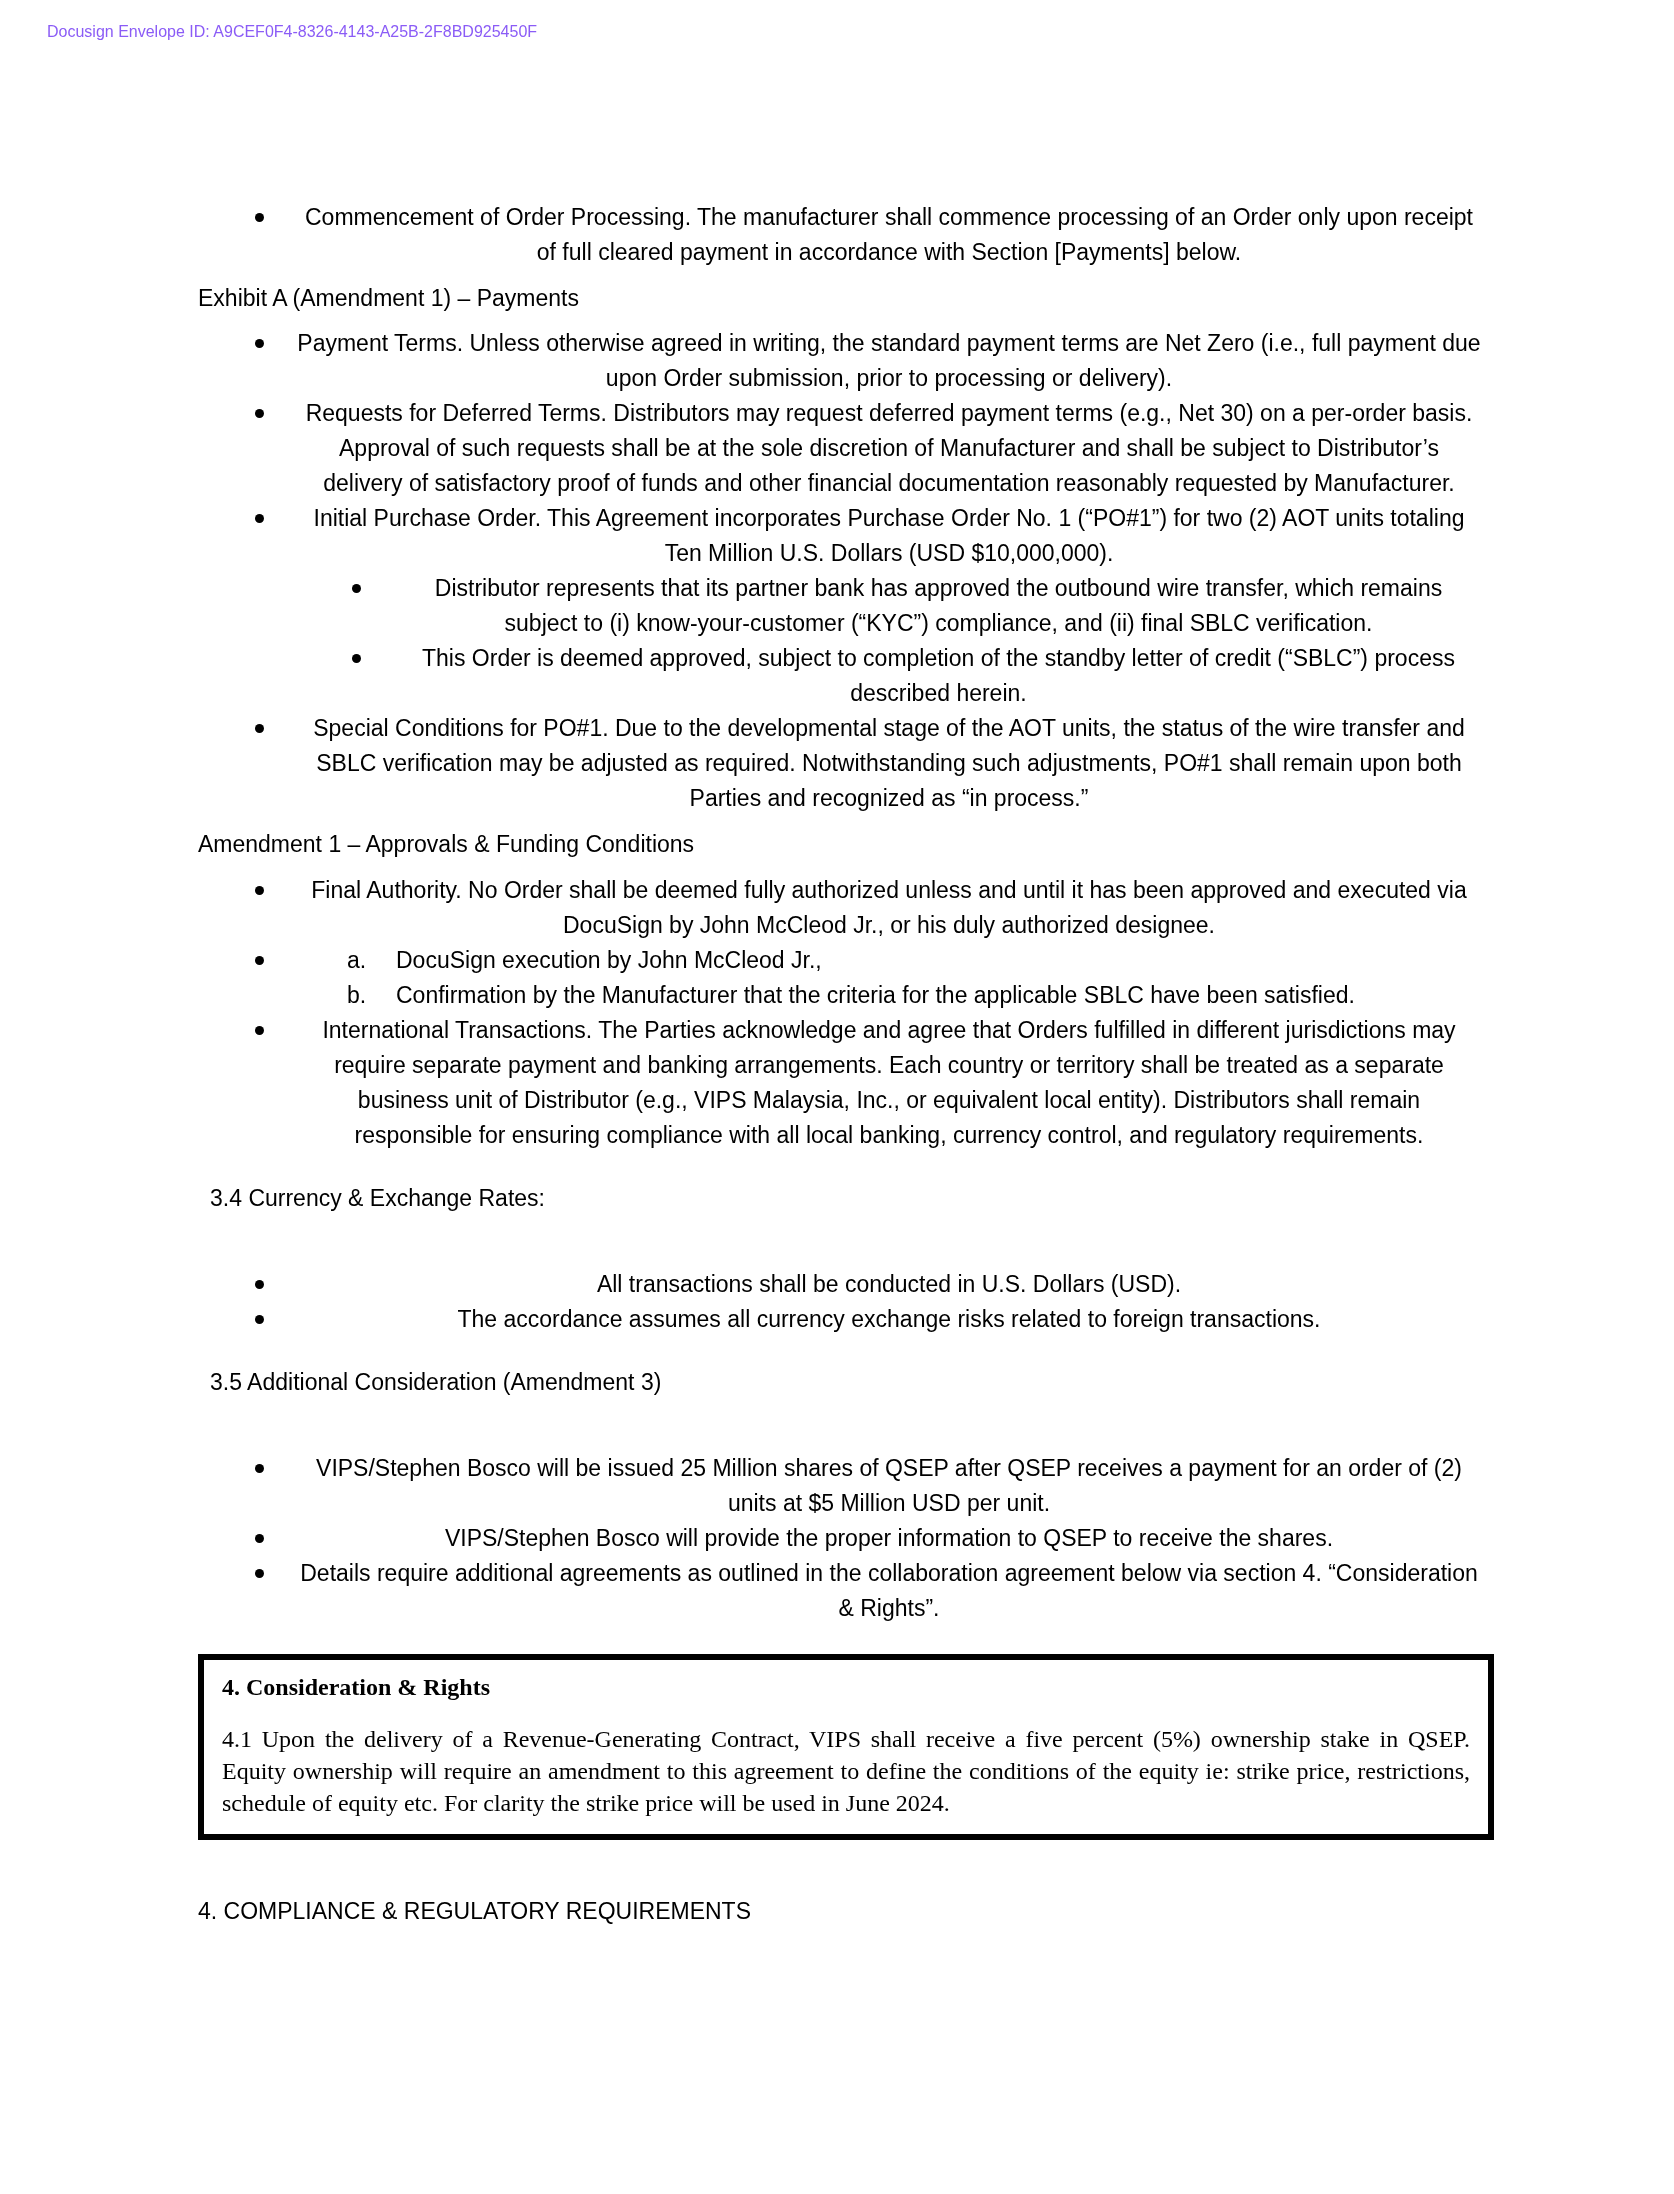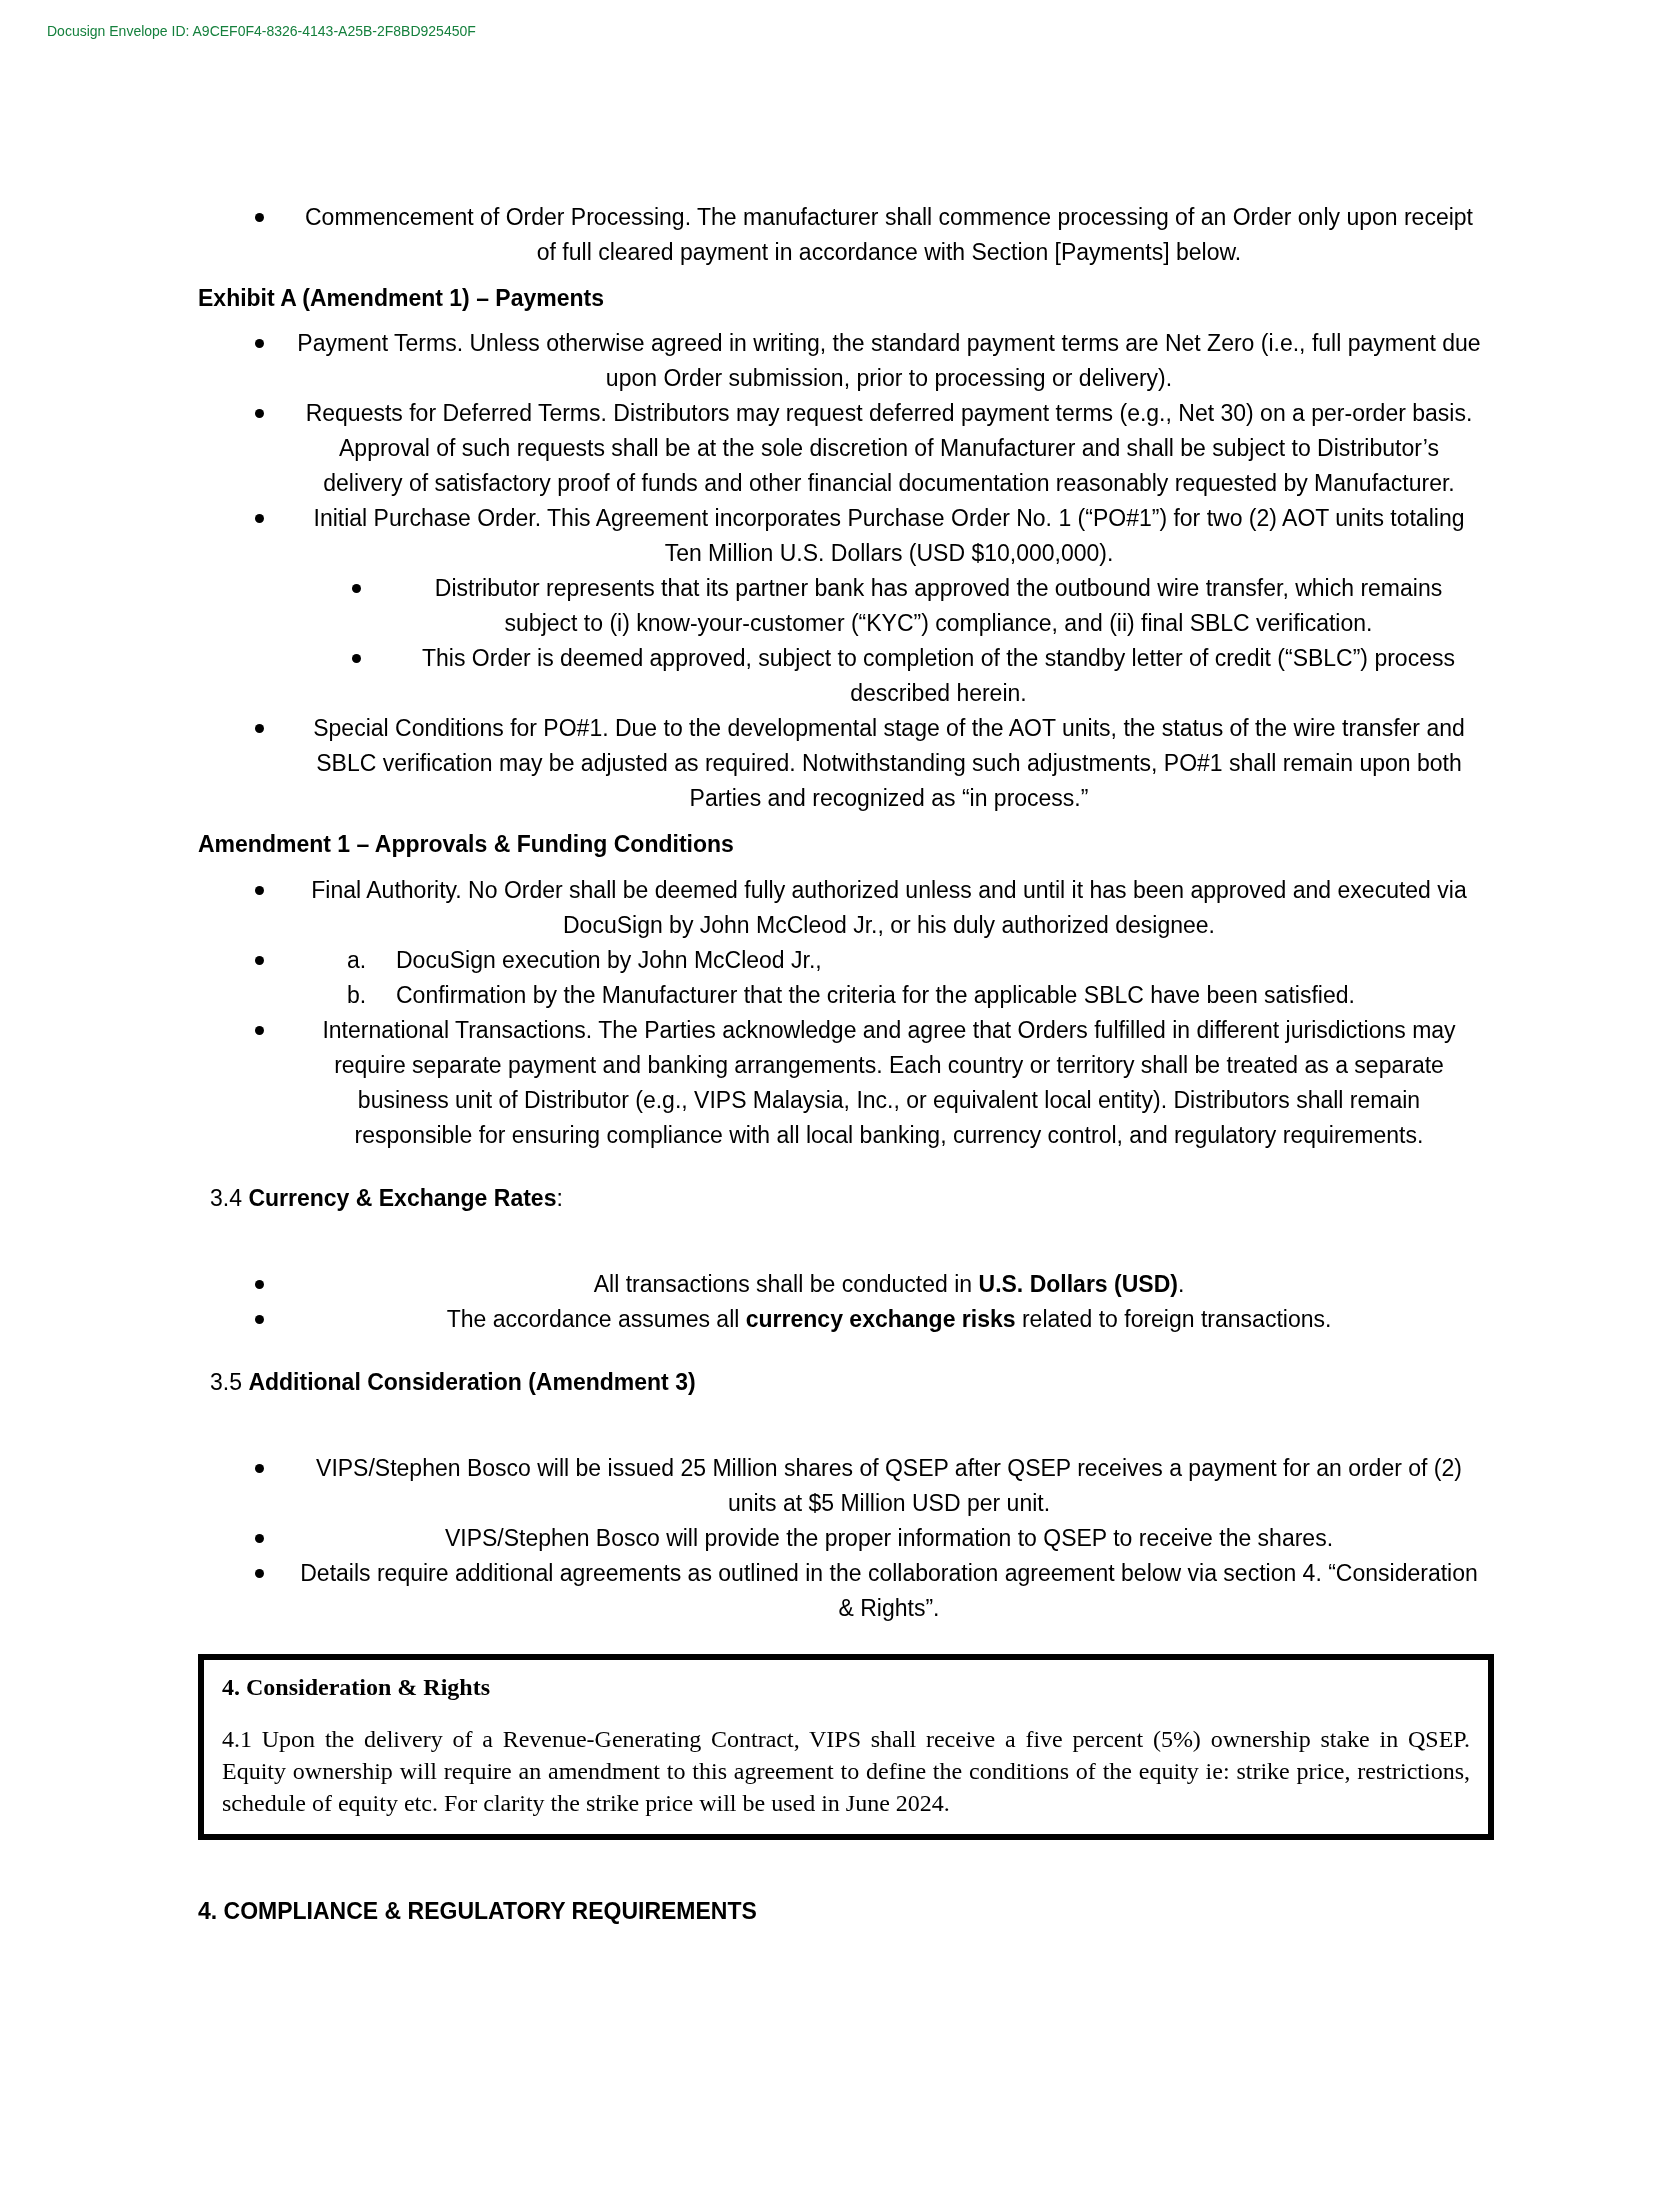--- a/index.html
+++ b/index.html
@@ -7,41 +7,41 @@
     position:relative;
     width:1675px; height:2194px;
     background:#ffffff;
     font-family:"Liberation Sans", sans-serif;
     color:#000000;
     margin:0 auto;
     overflow:hidden;
   }
   .dsid {
     position:absolute; left:47px; top:23px;
-    font-size:14px; color:#15803d; white-space:nowrap;
+    font-size:16px; color:#8b5cf6; white-space:nowrap;
   }
   .doc-body {
     position:absolute; left:198px; top:200px; width:1283px;
     font-size:23px; line-height:35px;
   }
   .li { position:relative;text-align:center; }
   .li1 { padding-left:99px; }
   .li2 { padding-left:198px; }
   .dot {
     position:absolute; width:9px; height:9px; border-radius:50%;
     background:#000; top:13px;
   }
   .li1 > .dot { left:57px; }
   .li2 > .dot { left:154px; }
   .alpha { position:relative; padding-left:198px; }
   .alpha .lbl { position:absolute; left:149px; }
   .heading { font-weight:bold; margin:10.7px 0 10.7px 0; }
   .num-heading { margin:28px 0 51px 12px; }
   .caps-heading { font-weight:bold; margin-top:54px; }
-  .b { font-weight:bold; }
+  .b { font-weight:normal; }
   .cr-box {
     margin-top:28px; margin-right:-13px;
     border:6.6px solid #000000;
     padding:11.5px 18px 15px 18px;
     font-family:"Liberation Serif", serif;
     font-size:24px; line-height:32px;
   }
   .cr-box .box-title { font-weight:bold; font-size:24px; line-height:33px; }
   .cr-box .box-para { margin-top:19px; text-align:justify; }
 </style>

